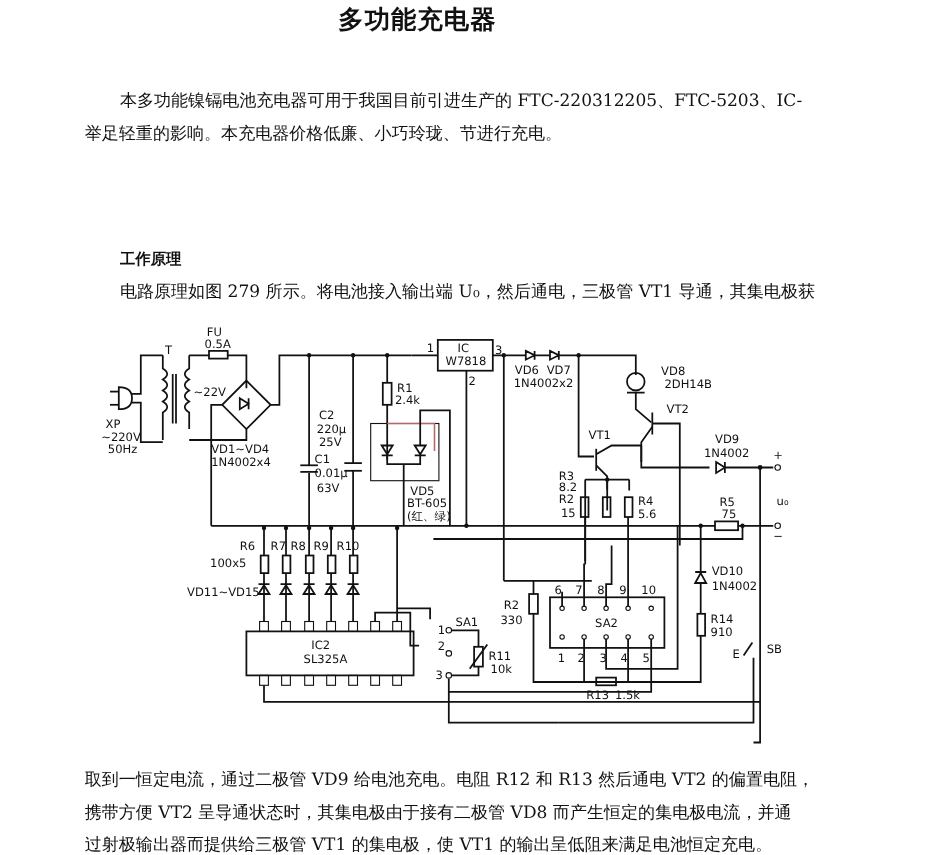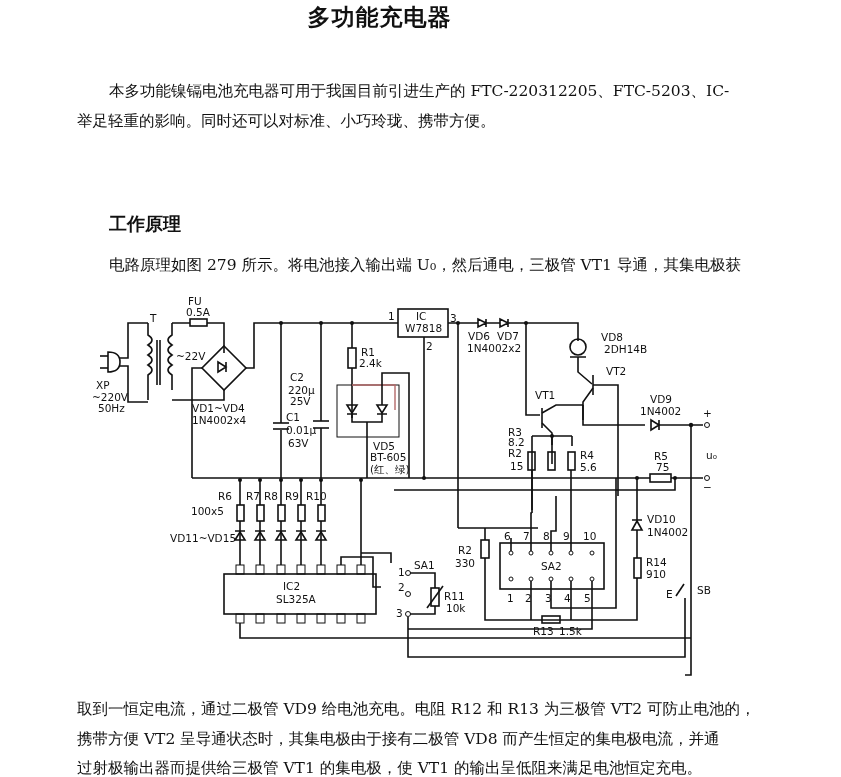--- a/index.html
+++ b/index.html
@@ -1,46 +1,46 @@
 <!DOCTYPE html>
 <html><head>
 <meta charset="utf-8">
 <style>
   html, body { margin:0; padding:0; background:#ffffff; }
   body { width:841px; height:777px; position:relative; overflow:hidden; color:#111; font-family:"DejaVu Serif", serif; }
   .title { position:absolute; left:0; width:759px; top:2px; text-align:center; font-size:23px; font-weight:bold; font-family:"DejaVu Sans", sans-serif; letter-spacing:1px; }
   .para { position:absolute; left:77px; width:700px; font-size:15.5px; line-height:29.5px; }
   .line { white-space:nowrap; display:block; }
   .line.indent { padding-left:32px; }
-  .heading { position:absolute; left:109px; top:212px; font-size:18px; font-weight:bold; font-family:"DejaVu Sans", sans-serif; }
+  .heading { position:absolute; left:109px; top:227px; font-size:14px; font-weight:bold; font-family:"DejaVu Sans", sans-serif; }
   svg { position:absolute; left:0; top:0; }
   svg text { font-family:"DejaVu Sans", sans-serif; font-size:10.5px; fill:#111; }
   .w { stroke:#111; stroke-width:1.6; fill:none; }
   .wt { stroke:#111; stroke-width:1; fill:none; }
   .red { stroke:#b46a6a; stroke-width:1.4; fill:none; }
   .dot { fill:#111; }
 </style>
 </head>
 <body>
 
 <div class="title">多功能充电器</div>
 
 <div class="para" style="top:57px;margin-top:20px;">
   <span class="line indent">本多功能镍镉电池充电器可用于我国目前引进生产的 FTC-220312205、FTC-5203、IC-</span>
-  <span class="line">举足轻重的影响。同时还可以对标准、小巧玲珑、携带方便。</span>
+  <span class="line">举足轻重的影响。本充电器价格低廉、小巧玲珑、节进行充电。</span>
 </div>
 
 <div class="heading">工作原理</div>
 
 <div class="para" style="top:251px;">
   <span class="line indent">电路原理如图 279 所示。将电池接入输出端 U₀，然后通电，三极管 VT1 导通，其集电极获</span>
 </div>
 
 <div class="para" style="top:695px;">
-  <span class="line">取到一恒定电流，通过二极管 VD9 给电池充电。电阻 R12 和 R13 为三极管 VT2 可防止电池的，</span>
+  <span class="line">取到一恒定电流，通过二极管 VD9 给电池充电。电阻 R12 和 R13 然后通电 VT2 的偏置电阻，</span>
   <span class="line">携带方便 VT2 呈导通状态时，其集电极由于接有二极管 VD8 而产生恒定的集电极电流，并通</span>
   <span class="line">过射极输出器而提供给三极管 VT1 的集电极，使 VT1 的输出呈低阻来满足电池恒定充电。</span>
 </div>
 
 <svg width="841" height="777" viewBox="0 0 841 777">
 
   <g>
     <path class="w" d="M108 352 q12 0 12 10 q0 10 -12 10 z"></path>
     <line class="w" x1="100" y1="356" x2="108" y2="356"></line>
     <line class="w" x1="100" y1="368" x2="108" y2="368"></line>

